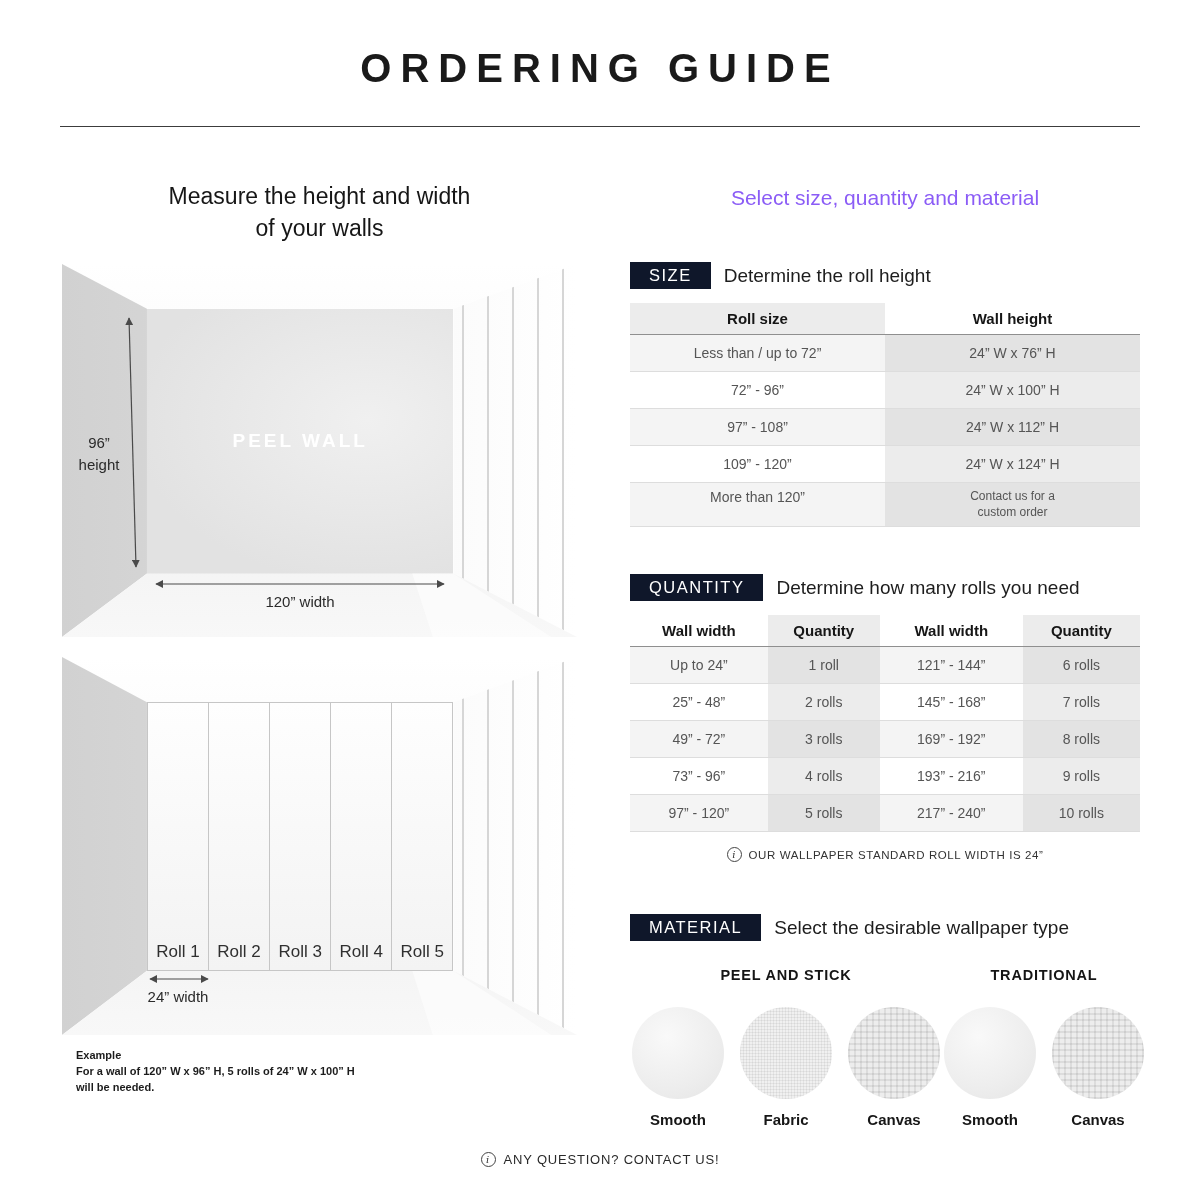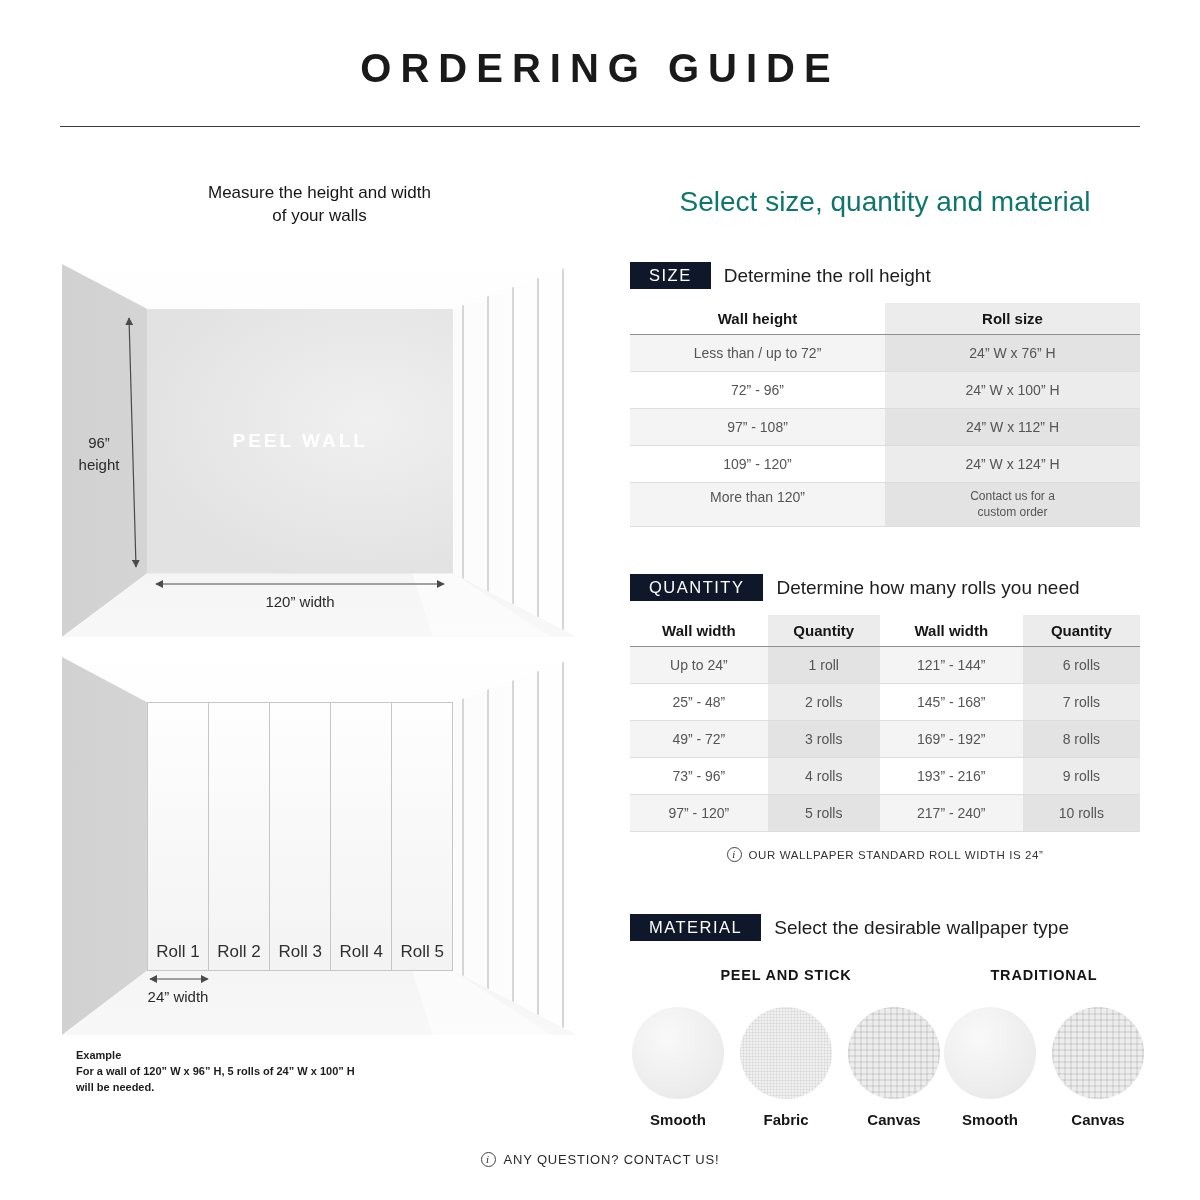--- a/index.html
+++ b/index.html
@@ -5,23 +5,23 @@
   * { box-sizing: border-box; }
   body { margin:0; background:#fff; font-family:"Liberation Sans","DejaVu Sans",sans-serif; color:#222; }
   #canvas { position:relative; width:1200px; height:1200px; margin:0 auto; background:#fff; overflow:hidden; }
 
   
   .page-title { position:absolute; top:46px; left:0; right:0; margin:0; text-align:center;
     font-size:40px; font-weight:600; letter-spacing:9px; color:#1a1a1a; }
   .rule { position:absolute; top:126px; left:60px; width:1080px; border-top:1px solid #3c3c3c; }
 
   .left-heading { position:absolute; top:181px; left:62px; width:515px; text-align:center;
-    font-size:17px; font-weight:500; color:#161616; line-height:1.38; }
+    font-size:23px; font-weight:500; color:#161616; line-height:1.38; }
   .right-heading { position:absolute; top:186px; left:630px; width:510px; text-align:center;
-    font-size:28px; font-weight:500; color:#0f766e; }
+    font-size:21px; font-weight:500; color:#8b5cf6; }
 
   
   .room { position:absolute; left:62px; width:515px; }
   #room1 { top:264px; height:373px; }
   #room2 { top:657px; height:378px; }
   .room .ceiling  { position:absolute; inset:0; clip-path:polygon(0 0,100% 0,76% 12%,16.5% 12%);
     background:linear-gradient(to bottom,#ffffff,#eeeeee); }
   .room .leftwall { position:absolute; inset:0; clip-path:polygon(0 0,16.5% 12%,16.5% 83%,0 100%);
     background:linear-gradient(to right,#d1d1d1,#e5e5e5); }
   .room .backwall { position:absolute; left:16.5%; top:12%; width:59.5%; height:71%;
@@ -180,22 +180,22 @@
     <div>will be needed.</div>
   </div>
 
   <section class="sec" id="size-sec">
     <div class="sec-head">
       <span class="badge">SIZE</span>
       <span class="sec-sub">Determine the roll height</span>
     </div>
     <div class="tbl size-tbl">
       <div class="t-row head">
+        <div class="cell val">Roll size</div>
         <div class="cell">Wall height</div>
-        <div class="cell val">Roll size</div>
       </div>
       <div class="t-row stripe">
         <div class="cell">Less than / up to 72”</div>
         <div class="cell val">24” W x 76” H</div>
       </div>
       <div class="t-row">
         <div class="cell">72” - 96”</div>
         <div class="cell val">24” W x 100” H</div>
       </div>
       <div class="t-row stripe">

